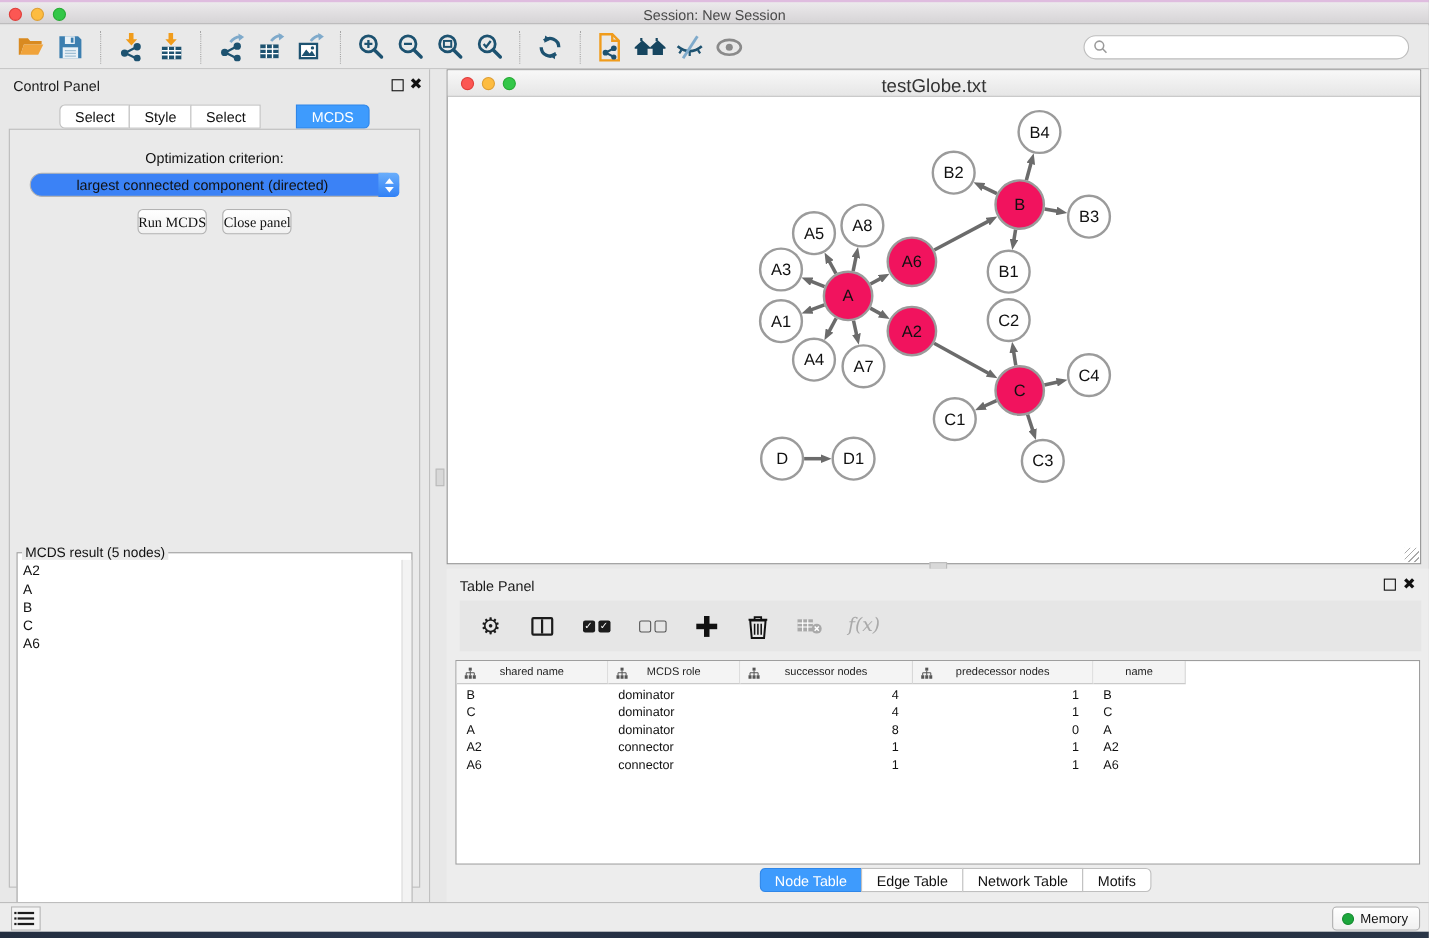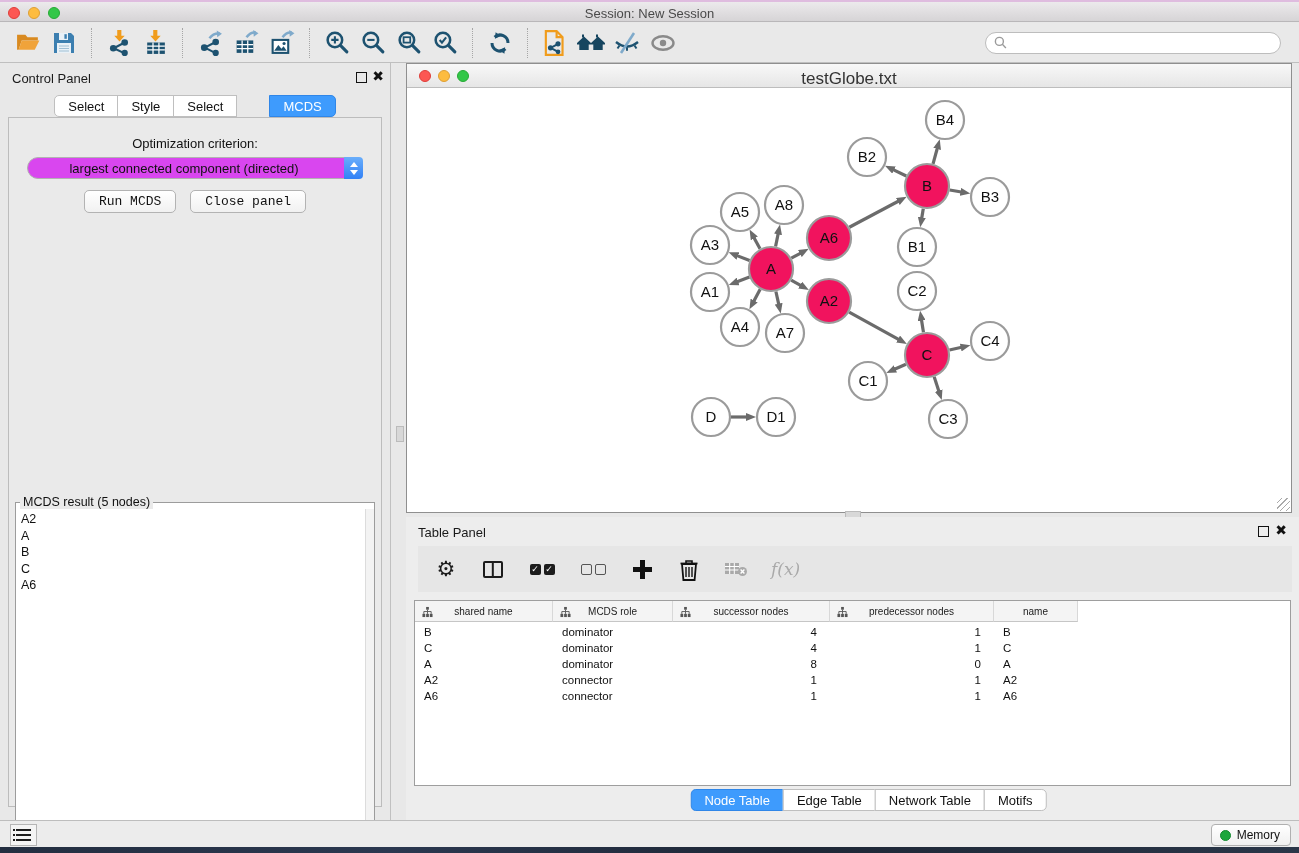--- a/index.html
+++ b/index.html
@@ -52,33 +52,33 @@
   .seg-tab:first-child { border-radius:5px 0 0 5px; margin-left:0; }
   .seg-tab:last-child { border-radius:0 5px 5px 0; }
   .seg-tab.active { background:#3E9BFD; border-color:#2F86E8; color:#fff;margin-left:32px; }
   .cp-inner {
     position:absolute; left:8px; top:54px; width:374px; height:690px;
     background:#EAEAEA; border:1px solid #BCBCBC;
   }
   .opt-label { position:absolute; left:0; right:0; top:18px; text-align:center; font-size:13px; color:#111; }
   .dropdown {
     position:absolute; left:50%; transform:translateX(-50%); top:39px; width:336px; height:22px;
-    background:#d946ef; border:1px solid #B2B2B2; border-radius:11px;
+    background:#3b82f6; border:1px solid #B2B2B2; border-radius:11px;
   }
   .dropdown .dd-text { position:absolute; left:0; right:22px; top:3px; text-align:center; font-size:13px; color:#111; white-space:nowrap; }
   .dd-stepper {
     position:absolute; right:-1px; top:-1px; bottom:-1px; width:19px;
     background:linear-gradient(#6AAEFB,#3181F6); border-radius:0 4px 4px 0;
     display:flex; flex-direction:column; align-items:center; justify-content:center; gap:3px;
   }
   .dd-up { width:0; height:0; border-left:4px solid transparent; border-right:4px solid transparent; border-bottom:5px solid #fff; }
   .dd-down { width:0; height:0; border-left:4px solid transparent; border-right:4px solid transparent; border-top:5px solid #fff; }
   .btn-row { position:absolute; left:0; right:0; top:72px; display:flex; justify-content:center; gap:14px; }
   .btn {
-    height:23px; padding:0 14px; font-size:13px; color:#111; font-family:Liberation Mono, monospace;
+    height:23px; padding:0 0; font-size:13px; color:#111; font-family:Liberation Serif, serif;
     background:linear-gradient(#FFFFFF,#F1F1F1); border:1px solid #B3B3B3; border-radius:5px;
   }
   fieldset.mcds-box {
     position:absolute; left:6px; top:338px; width:360px; height:340px;
     border:1px solid #9C9C9C; background:#fff;margin-top:39px;
   }
   fieldset.mcds-box legend { margin-left:4px; padding:0 3px; font-size:12.5px; color:#111; background:#EAEAEA; }
   .mcds-list { padding:2px 0 0 5px; font-size:12.5px; line-height:16.5px; color:#111; }
   .scroll-track { position:absolute; top:0; right:0; bottom:0; width:9px; background:#F3F3F3; border-left:1px solid #DCDCDC; }
   

